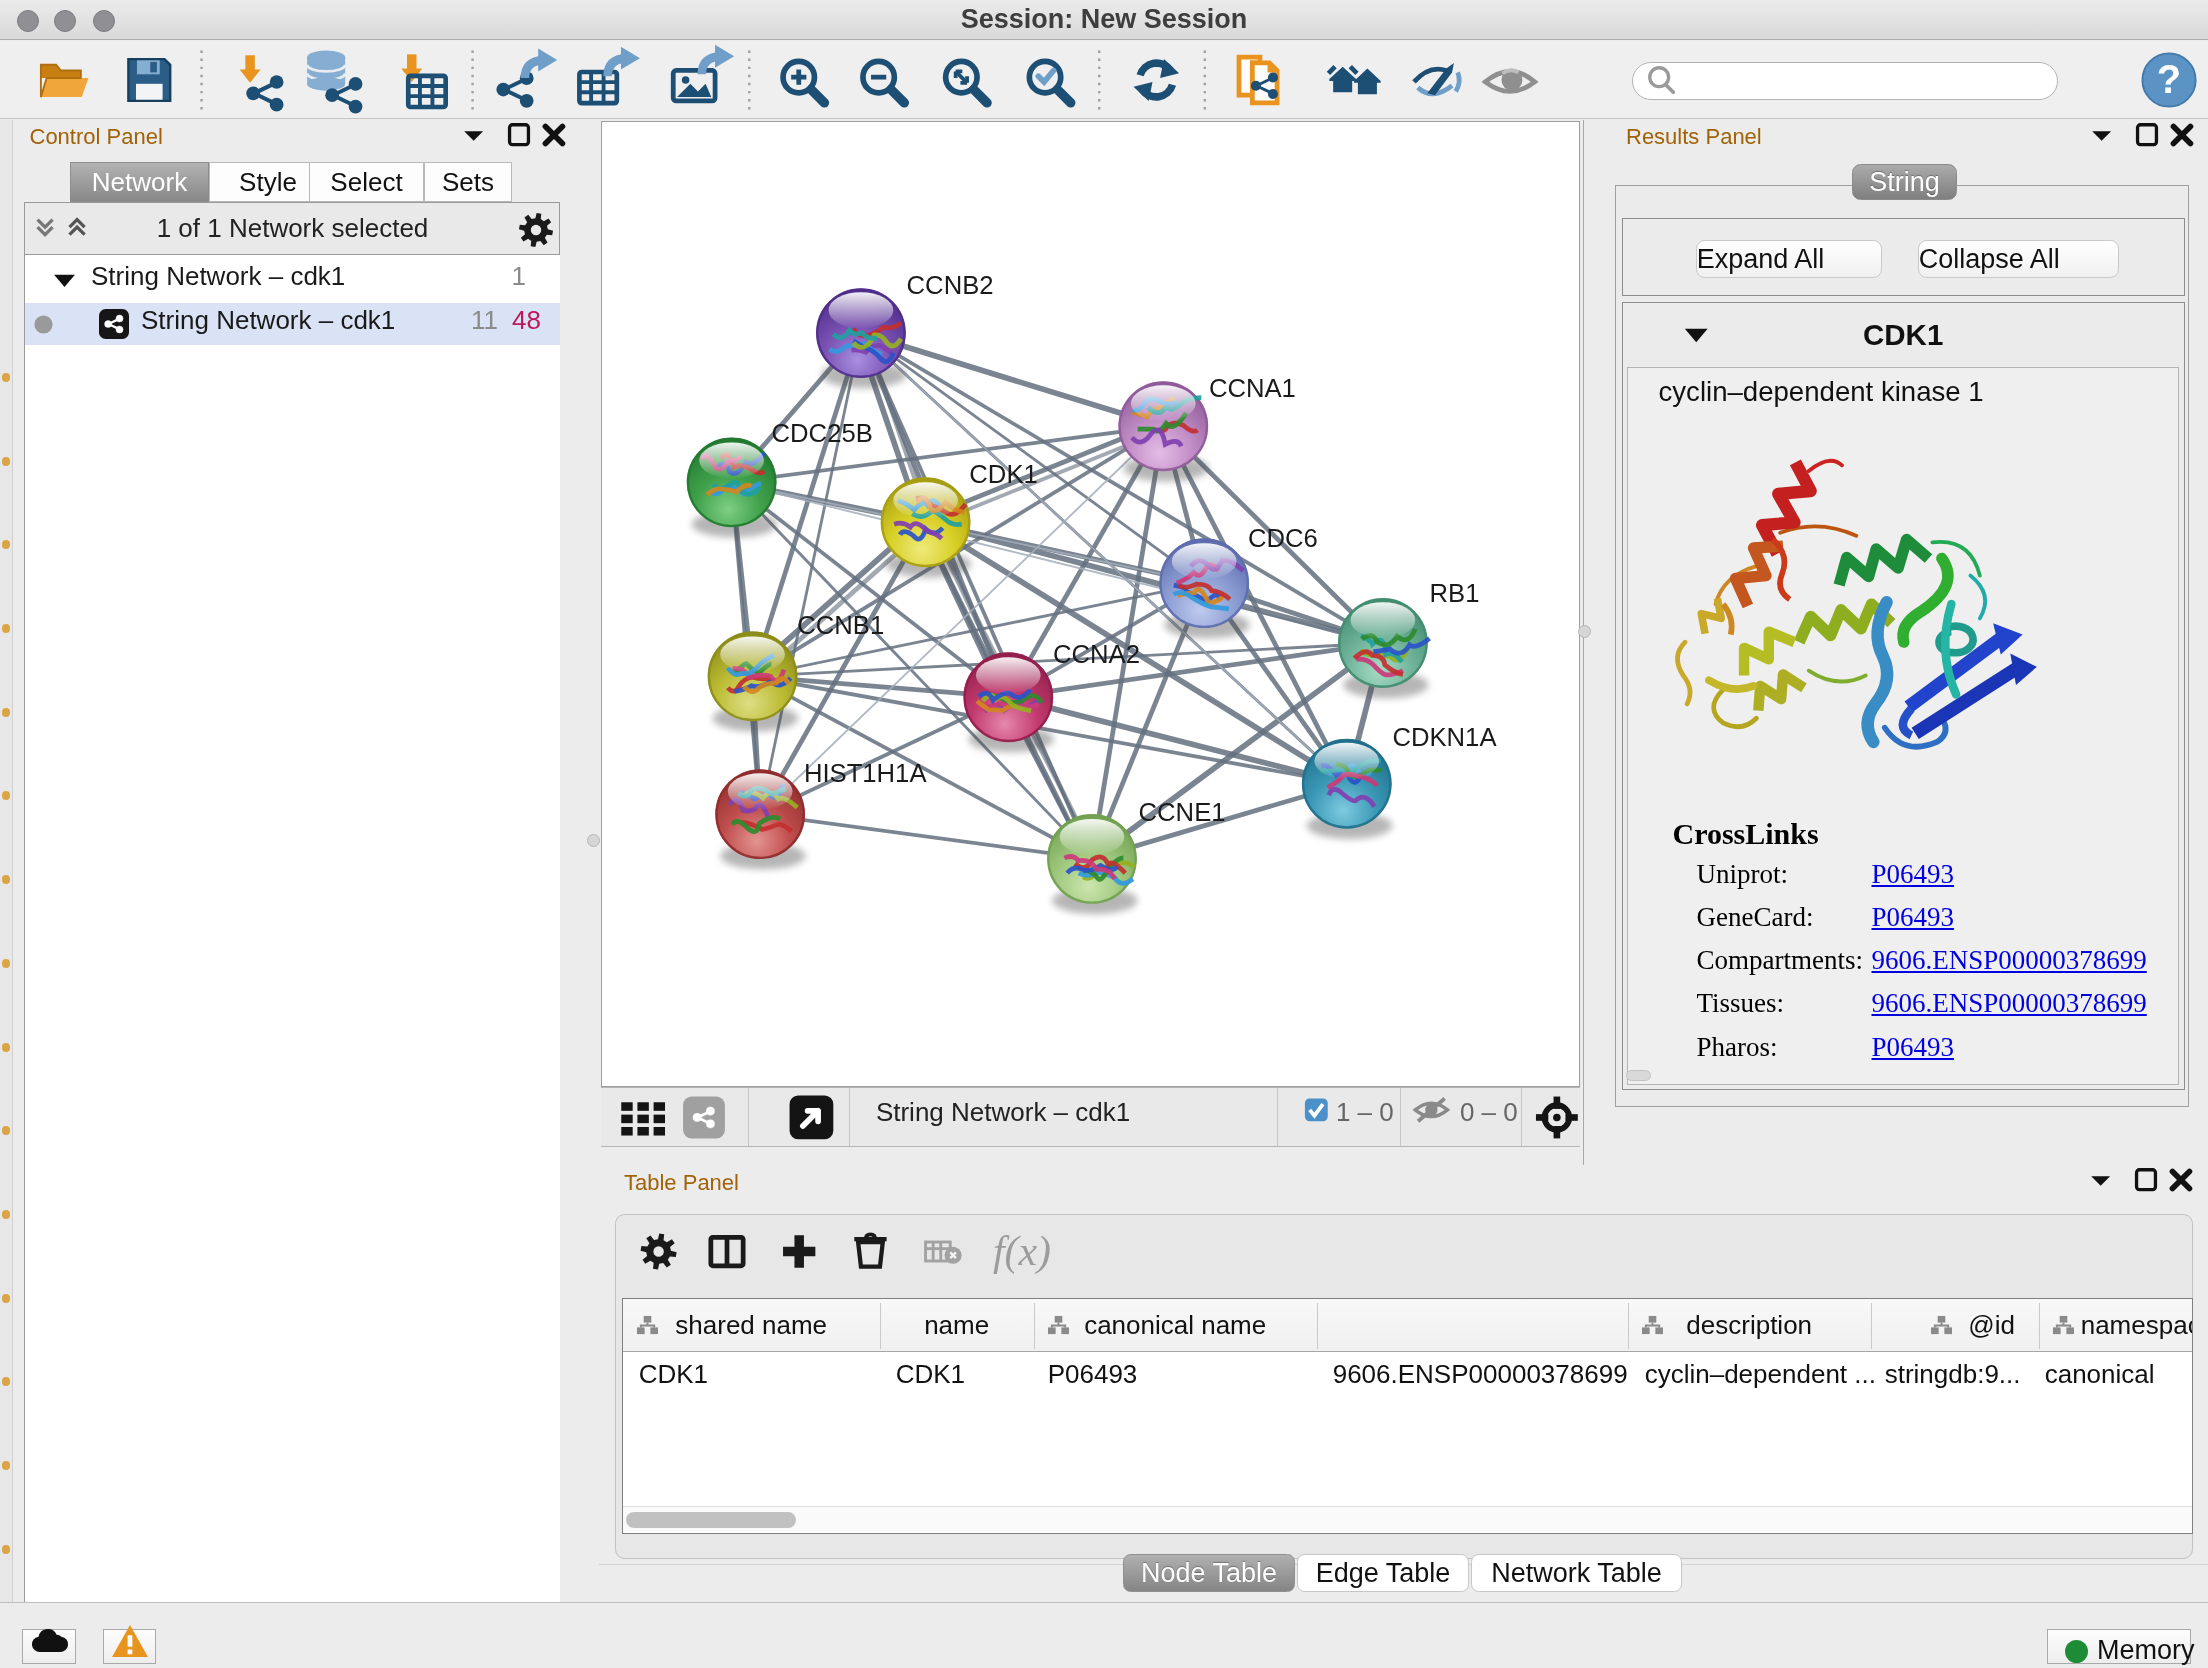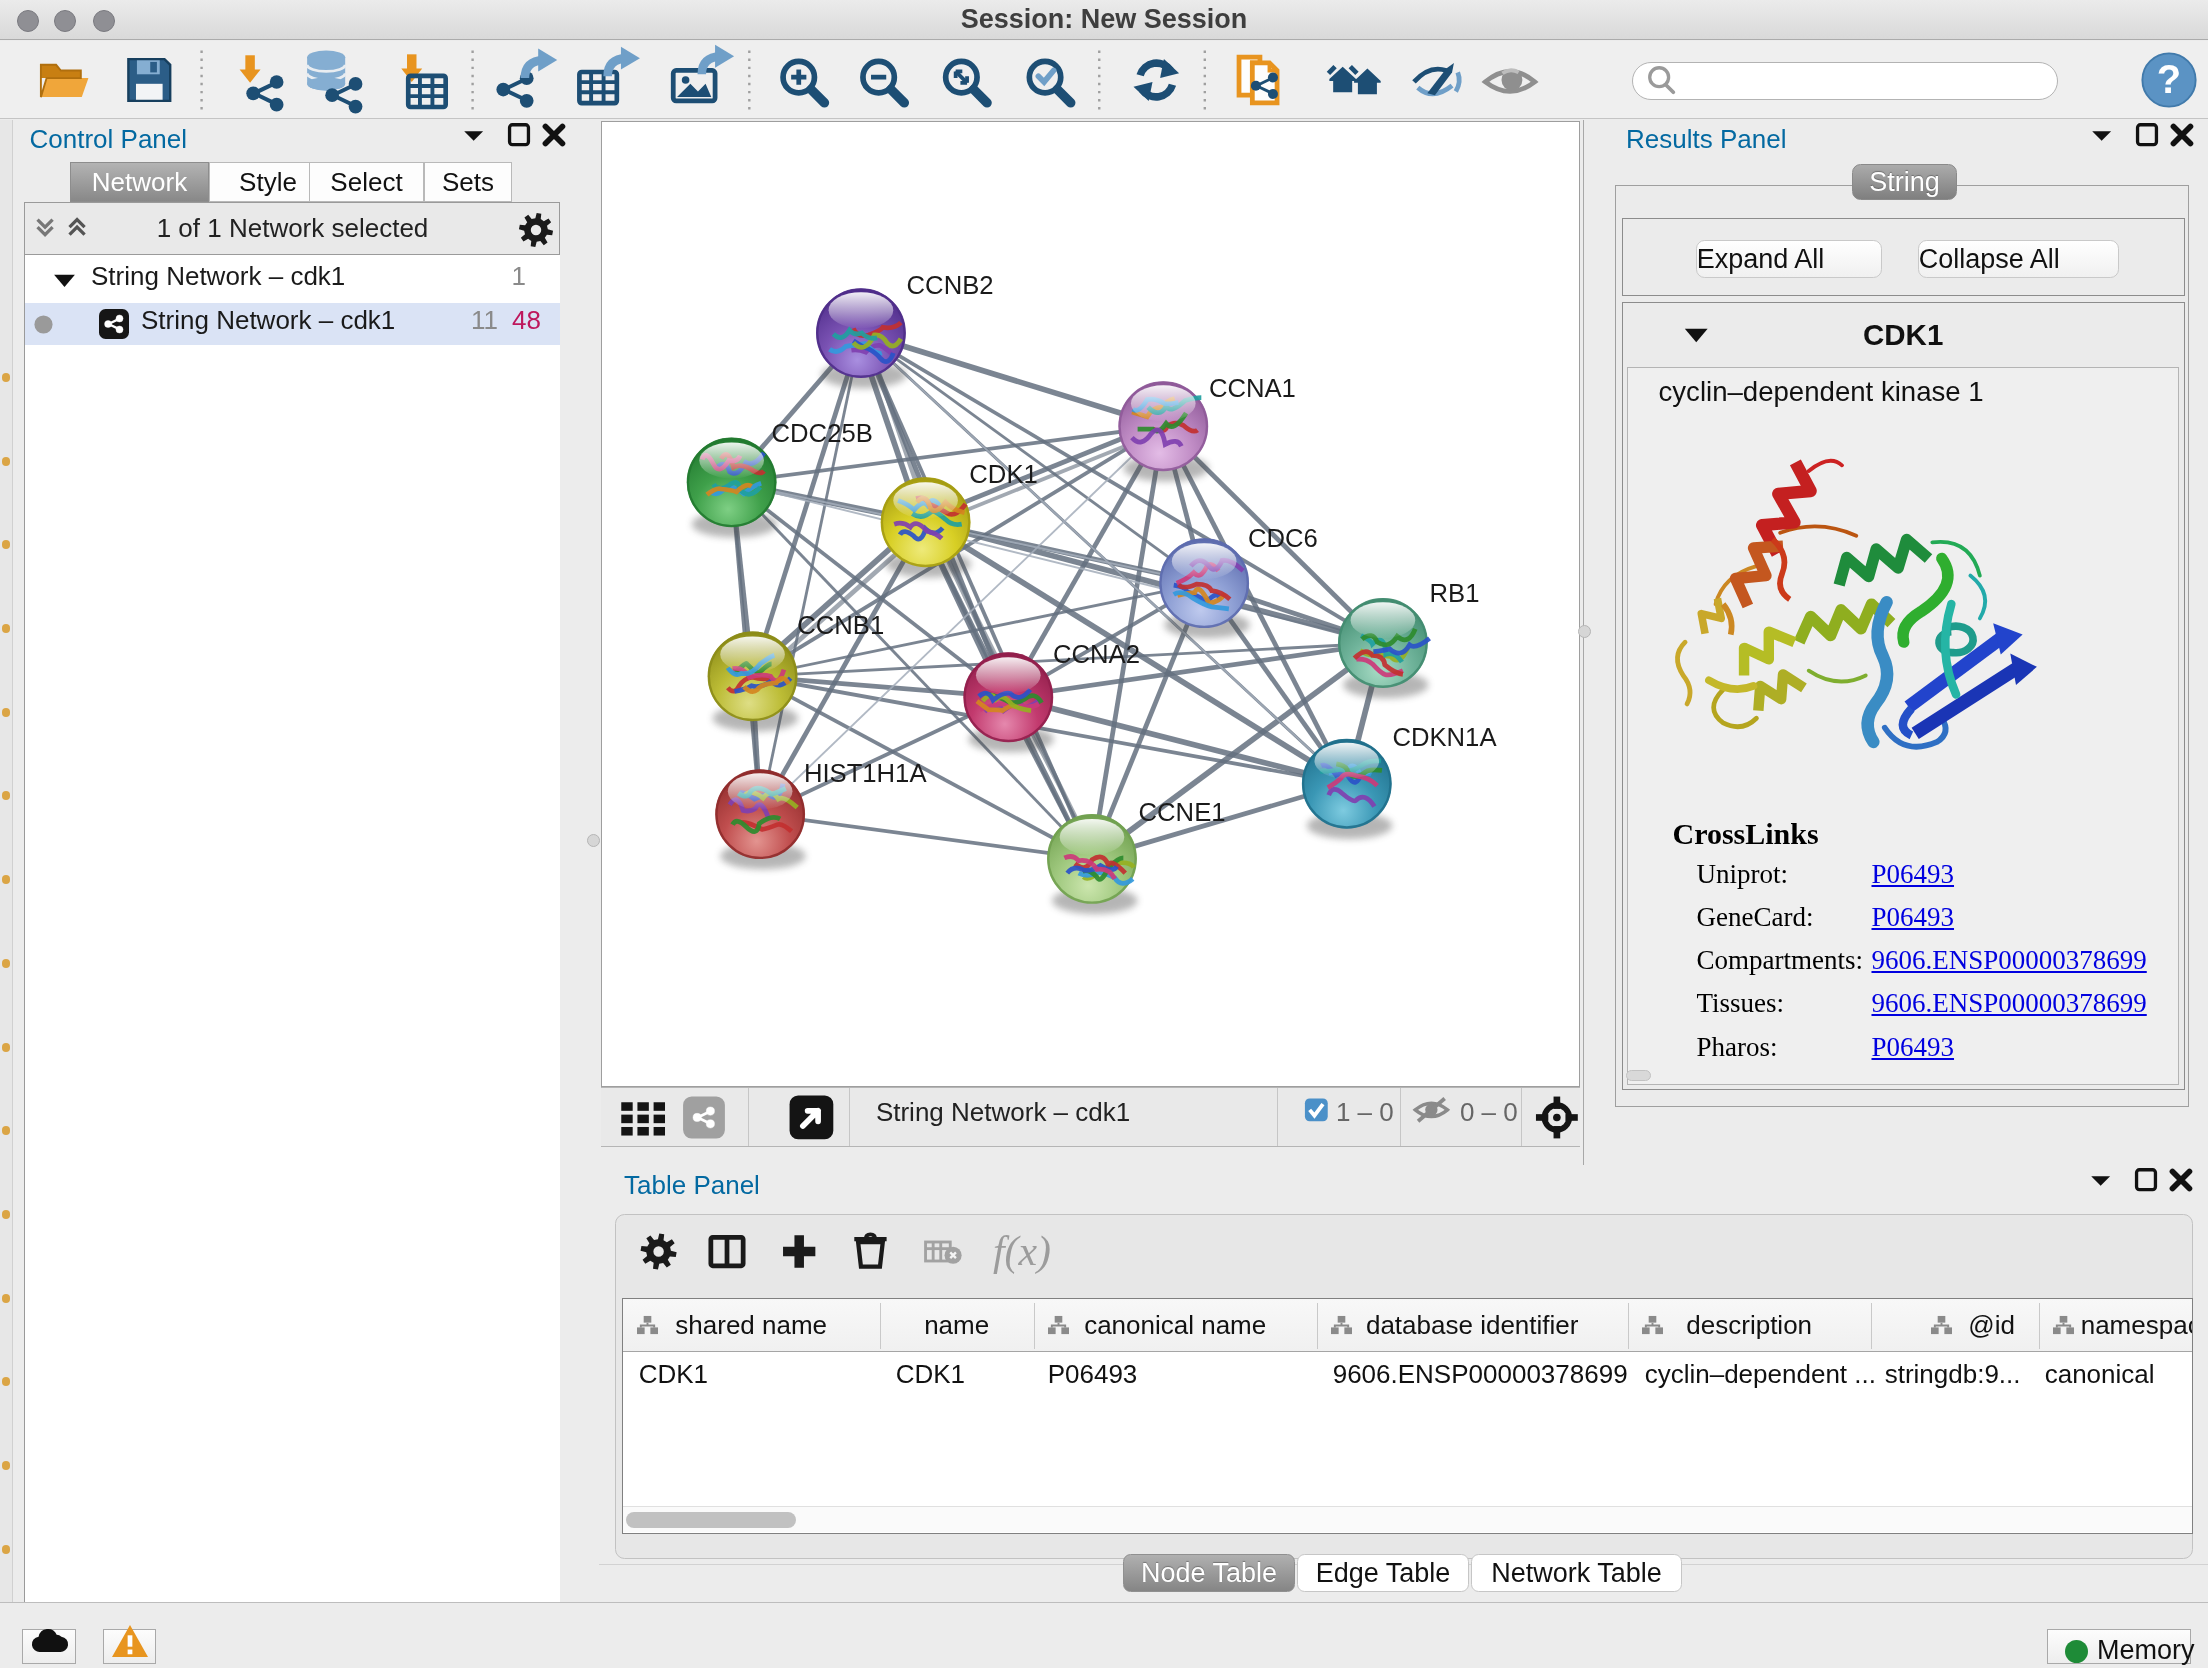--- a/index.html
+++ b/index.html
@@ -15,21 +15,21 @@
 #title { position:absolute; top:0; left:0; width:100%; height:24px; line-height:38px;
   text-align:center; font-size:27px; font-weight:bold; color:#3e3e3e; }
 
 
 #toolbar { position:absolute; left:0; top:41px; width:2208px; height:78px;
   background:#efefef; border-bottom:1px solid #c4c4c4; }
 #searchbox { position:absolute; left:1632px; top:21px; width:426px; height:38px;
   background:#fff; border:1.9px solid #b3b3b3; border-radius:19px; }
 
 
-.phead { font-size:26px; color:#0369a1; }
+.phead { font-size:22px; color:#a16207; }
 
 
 #cpanel { position:absolute; left:0px; top:120px; width:592px; height:1482px; background:#ececec; }
 .tab { position:absolute; top:42px; height:40px; border:1px solid #b9b9b9; background:#fdfdfd;
   font-size:26px; text-align:center; color:#111; }
 .tabsel { background:linear-gradient(#b3b3b3,#888888); color:#fff; border-color:#8d8d8d; }
 #cpbox { position:absolute; left:24px; top:82px; width:536px; height:1493px;
   border:1px solid #9a9a9a; background:#e9e9e9; }
 #cptree { position:absolute; left:0px; top:51px; width:535px; height:1440px;
   background:#fff; border-top:1px solid #9a9a9a; }
@@ -740,28 +740,20 @@
             </svg>shared name</div>
           <div class="hcell" style="left:257px;width:154px;">name</div>
           <div class="hcell" style="left:411px;width:283px;"><svg width="23" height="21" viewBox="0 0 24 22" style="position:absolute;left:13.3px;top:16px;">
               <g fill="#8a8a8a">
                 <rect x="8" y="1" width="8" height="7"></rect>
                 <rect x="1" y="13" width="8" height="7"></rect>
                 <rect x="15" y="13" width="8" height="7"></rect>
                 <path d="M 12 8 L 12 11 M 5 13 L 5 11 L 19 11 L 19 13" stroke="#8a8a8a" stroke-width="2" fill="none"></path>
               </g>
             </svg>canonical name</div>
-          <div class="hcell" style="left:694px;width:311px;"><svg width="23" height="21" viewBox="0 0 24 22" style="position:absolute;left:13.3px;top:16px;">
-              <g fill="#8a8a8a">
-                <rect x="8" y="1" width="8" height="7"></rect>
-                <rect x="1" y="13" width="8" height="7"></rect>
-                <rect x="15" y="13" width="8" height="7"></rect>
-                <path d="M 12 8 L 12 11 M 5 13 L 5 11 L 19 11 L 19 13" stroke="#8a8a8a" stroke-width="2" fill="none"></path>
-              </g>
-            </svg>database identifier</div>
           <div class="hcell" style="left:1005px;width:243px;"><svg width="23" height="21" viewBox="0 0 24 22" style="position:absolute;left:13.3px;top:16px;">
               <g fill="#8a8a8a">
                 <rect x="8" y="1" width="8" height="7"></rect>
                 <rect x="1" y="13" width="8" height="7"></rect>
                 <rect x="15" y="13" width="8" height="7"></rect>
                 <path d="M 12 8 L 12 11 M 5 13 L 5 11 L 19 11 L 19 13" stroke="#8a8a8a" stroke-width="2" fill="none"></path>
               </g>
             </svg>description</div>
           <div class="hcell" style="left:1248px;width:168px;"><svg width="23" height="21" viewBox="0 0 24 22" style="position:absolute;left:59px;top:16px;">
               <g fill="#8a8a8a">

